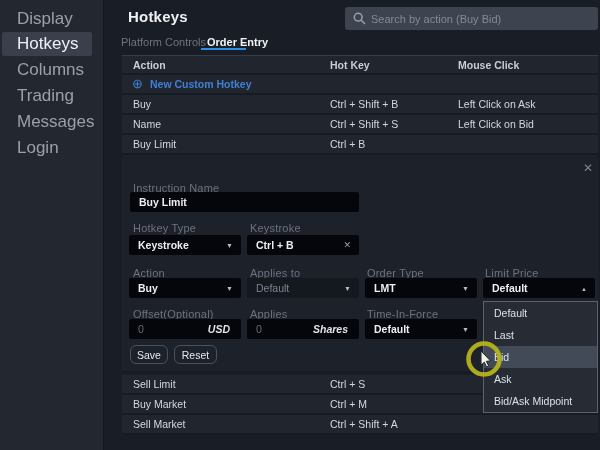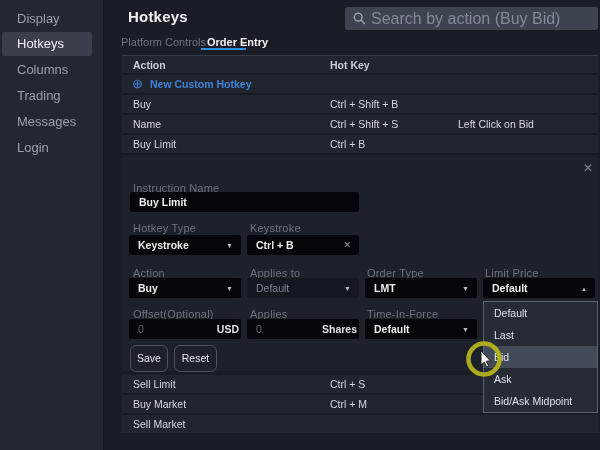--- a/index.html
+++ b/index.html
@@ -9,33 +9,33 @@
     background:#191d25;
     font-family:"Liberation Sans", sans-serif;
     -webkit-font-smoothing:antialiased;
   }
   .abs { position:absolute; }
 
   
   #sidebar { left:0; top:0; width:104px; height:450px; background:#23272f; border-right:1px solid #13161d; }
   .side-item {
     position:absolute; left:2px; width:90px; height:24px;
-    line-height:24px; padding-left:15px; font-size:13px; color:#9aa0ab;
+    line-height:24px; padding-left:15px; font-size:17px; color:#9aa0ab;
     border-radius:2px; cursor:pointer;
   }
   .side-item.sel { background:#3a3f4b; color:#eef0f4; }
 
   
   #page-title { left:128px; top:8px; font-size:15px; font-weight:700; color:#edeff2; letter-spacing:.2px; }
   #searchbox { left:345px; top:7px; width:253px; height:23px; background:#3d434f; border-radius:3px; }
   #searchbox svg { position:absolute; left:8px; top:5px; }
   #search-input {
     position:absolute; left:26px; top:0; width:220px; height:23px;
     background:transparent; border:none; outline:none;
-    font-family:"Liberation Sans",sans-serif; font-size:16px; color:#c8ccd4;
+    font-family:"Liberation Sans",sans-serif; font-size:11px; color:#c8ccd4;
   }
   #search-input::placeholder { color:#848a97; opacity:1; }
 
   
   .tab { top:36px; font-size:11px; cursor:pointer; }
   #tab-platform { left:121px; color:#6e7480; }
   #tab-order { left:201px; color:#f2f4f6; font-weight:700;margin-left:6px; }
   #tab-underline { left:201px; top:47.5px; width:45px; height:2.5px; }
 
   
@@ -58,23 +58,23 @@
   .blackfield {
     position:absolute; height:20px; background:#04060b; border-radius:2px;
     font-size:10.5px; color:#eceef1; line-height:20px;
   }
   .blackfield .val { position:absolute; left:9px; font-weight:600; white-space:nowrap; }
   .blackfield .caret { position:absolute; right:8px; font-size:7px; color:#b4bac4; top:0.5px; }
   .blackfield .clear { position:absolute; right:8px; font-size:9px; color:#979da8; cursor:pointer; }
   .blackfield.disabled { background:#14181f; }
   .blackfield.disabled .val { color:#7e8490; font-weight:400; }
   .blackfield .zero { position:absolute; left:9px; color:#676d78; }
-  .blackfield .unit { position:absolute; right:2px; font-weight:600; color:#dfe2e7; }
+  .blackfield .unit { position:absolute; right:11px; font-weight:600; color:#dfe2e7;font-style:italic; }
   .btn {
-    position:absolute; height:27px; border:1px solid #4c515d; border-radius:6px;
+    position:absolute; height:19px; border:1px solid #4c515d; border-radius:6px;
     background:transparent; font-family:"Liberation Sans",sans-serif;
     font-size:10.5px; color:#e6e8ec; cursor:pointer; line-height:19px; text-align:center;
   }
 
   
   #limit-dropdown {
     left:483px; top:301px; width:115px; background:#262b34;
     border:1px solid #5c6370; z-index:50;
   }
   .opt { height:22px; line-height:22px; padding-left:10px; font-size:10.5px; color:#dde1e7; cursor:pointer; }
@@ -105,30 +105,32 @@
   <input id="search-input" type="text" placeholder="Search by action (Buy Bid)" style="">
 </div>
 
 <div id="tab-platform" class="abs tab">Platform Controls</div>
 <div id="tab-order" class="abs tab">Order Entry</div>
 <div id="tab-underline" class="abs" style="background:#2e8fe2"></div>
 
 <div id="thead" class="abs trow">
   <span class="c1">Action</span>
   <span class="c2">Hot Key</span>
+  <span class="c3">Mouse Click</span>
 </div>
 
 <div id="row-new" class="abs trow">
   <span id="plus-icon">⊕</span>
   <span class="link">New Custom Hotkey</span>
 </div>
 
 <div class="abs trow" style="top:95px">
   <span class="c1">Buy</span>
   <span class="c2">Ctrl + Shift + B</span>
+  <span class="c3">Left Click on Ask</span>
 </div>
 <div class="abs trow" style="top:115px">
   <span class="c1">Name</span>
   <span class="c2">Ctrl + Shift + S</span>
   <span class="c3">Left Click on Bid</span>
 </div>
 <div class="abs trow" style="top:135px">
   <span class="c1">Buy Limit</span>
   <span class="c2">Ctrl + B</span>
 </div>
@@ -198,20 +200,21 @@
 <div class="abs trow" style="top:375px">
   <span class="c1">Sell Limit</span>
   <span class="c2">Ctrl + S</span>
 </div>
 <div class="abs trow" style="top:395px">
   <span class="c1">Buy Market</span>
   <span class="c2">Ctrl + M</span>
 </div>
 <div class="abs trow" style="top:415px">
   <span class="c1">Sell Market</span>
+  <span class="c2">Ctrl + Shift + A</span>
 </div>
 
 <div id="limit-dropdown" class="abs">
   <div class="opt">Default</div>
   <div class="opt">Last</div>
   <div class="opt hl">Bid</div>
   <div class="opt">Ask</div>
   <div class="opt">Bid/Ask Midpoint</div>
 </div>
 

